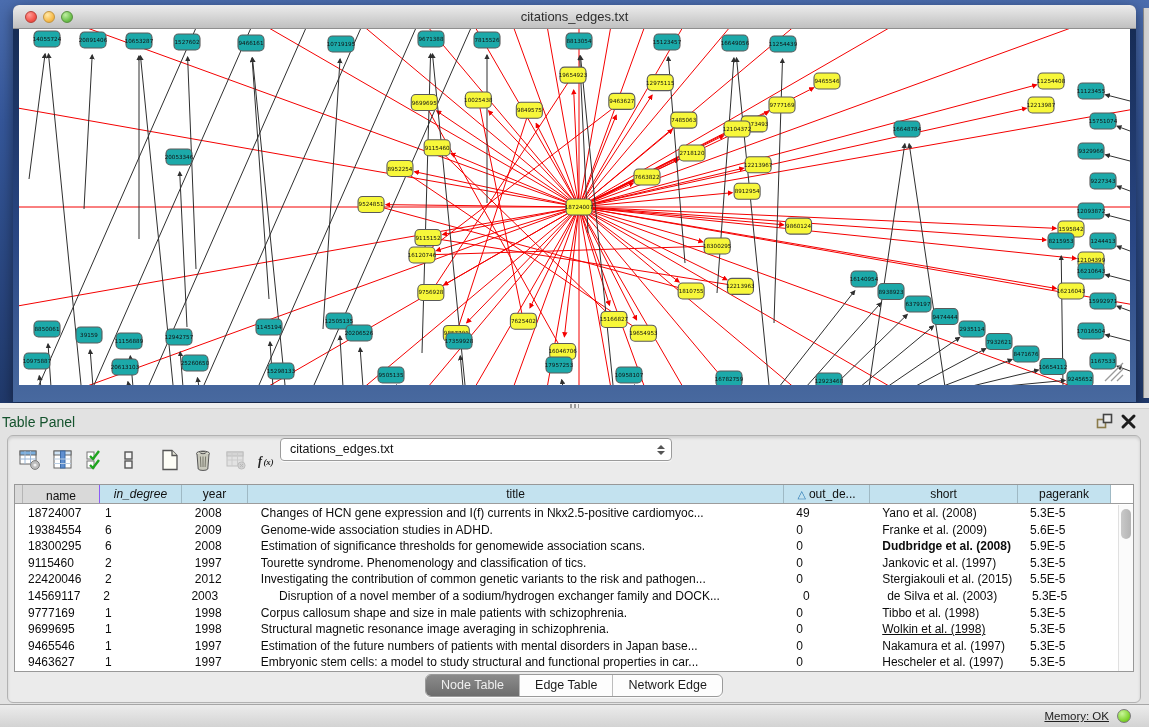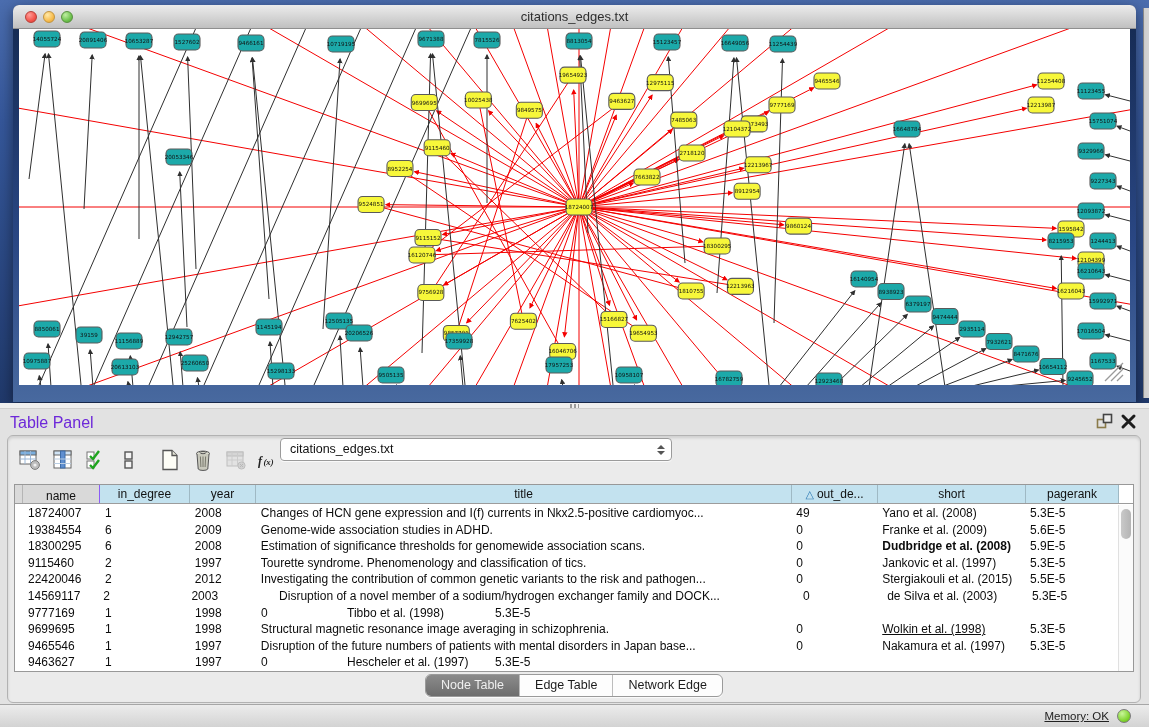--- a/index.html
+++ b/index.html
@@ -31,21 +31,21 @@
 
   
   .splitter { position:absolute; top:403px; left:0; width:1149px; height:6px;
     background:#efefef; border-bottom:1px solid #cfcfcf; }
   .splitter-handle { position:absolute; left:570px; top:1px; width:9px; height:4px;
     background:repeating-linear-gradient(90deg,#9a9a9a 0 2px,transparent 2px 4px); }
 
   
   .table-panel { position:absolute; top:409px; left:0; width:1149px; height:318px; background:#e2e2e2; }
   .panel-header { position:relative; height:25px; }
-  .panel-title { position:absolute; left:10px; top:5px; font-size:16px; color:#6d28d9; }
+  .panel-title { position:absolute; left:2px; top:5px; font-size:14px; color:#14532d; }
   .panel-btn { position:absolute; top:4px; width:17px; height:17px; cursor:default; }
   .btn-float { right:36px; } .btn-close { right:12px; }
 
   .panel-body { position:absolute; top:26px; left:7px; width:1134px; height:268px;
     background:#ebebeb; border:1px solid #b2b2b2; border-radius:6px;
     box-shadow:inset 0 2px 3px rgba(0,0,0,.12); }
 
   
   .toolbar { position:absolute; top:9px; left:10px; height:30px; display:flex; align-items:center; gap:9px; }
   .tool-btn { width:24px; height:24px; display:flex; align-items:center; justify-content:center; }
@@ -708,21 +708,21 @@
             <i class="dn"></i>
           </span>
       </div>
 
       <div class="table-wrap">
         <div class="thead">
             <div class="th gutter" style="width: 8px;"></div>
             <div class="th gray" style="width: 77px;">
               <span>name</span>
             </div>
-            <div class="th" style="width: 90px;">
+            <div class="th" style="width: 82px; font-style: italic;">
               <span>in_degree</span>
             </div>
             <div class="th" style="width: 66px;">
               <span>year</span>
             </div>
             <div class="th" style="width: 536px;">
               <span>title</span>
             </div>
             <div class="th" style="width: 86px;">
               <span class="sort">△</span>
@@ -794,49 +794,51 @@
               <div class="td" style="width: 536px; margin-left: 23px;">Disruption of a novel member of a sodium/hydrogen exchanger family and DOCK...</div>
               <div class="td" style="width: 86px;">0</div>
               <div class="td" style="width: 148px;">de Silva et al. (2003)</div>
               <div class="td" style="width: 93px;">5.3E-5</div>
             </div>
             <div class="tr">
               <div class="td" style="width: 8px; padding: 0px;"></div>
               <div class="td" style="width: 77px;">9777169</div>
               <div class="td" style="width: 90px;">1</div>
               <div class="td" style="width: 66px;">1998</div>
+              <div class="td" style="width: 536px;">Corpus callosum shape and size in male patients with schizophrenia.</div>
               <div class="td" style="width: 86px;">0</div>
               <div class="td" style="width: 148px;">Tibbo et al. (1998)</div>
               <div class="td" style="width: 93px;">5.3E-5</div>
             </div>
             <div class="tr">
               <div class="td" style="width: 8px; padding: 0px;"></div>
               <div class="td" style="width: 77px;">9699695</div>
               <div class="td" style="width: 90px;">1</div>
               <div class="td" style="width: 66px;">1998</div>
               <div class="td" style="width: 536px;">Structural magnetic resonance image averaging in schizophrenia.</div>
               <div class="td" style="width: 86px;">0</div>
               <div class="td" style="width: 148px; text-decoration: underline;">Wolkin et al. (1998)</div>
               <div class="td" style="width: 93px;">5.3E-5</div>
             </div>
             <div class="tr">
               <div class="td" style="width: 8px; padding: 0px;"></div>
               <div class="td" style="width: 77px;">9465546</div>
               <div class="td" style="width: 90px;">1</div>
               <div class="td" style="width: 66px;">1997</div>
-              <div class="td" style="width: 536px;">Disruption of the future numbers of patients with mental disorders in Japan base...</div>
+              <div class="td" style="width: 536px;">Estimation of the future numbers of patients with mental disorders in Japan base...</div>
               <div class="td" style="width: 86px;">0</div>
               <div class="td" style="width: 148px;">Nakamura et al. (1997)</div>
               <div class="td" style="width: 93px;">5.3E-5</div>
             </div>
             <div class="tr">
               <div class="td" style="width: 8px; padding: 0px;"></div>
               <div class="td" style="width: 77px;">9463627</div>
               <div class="td" style="width: 90px;">1</div>
               <div class="td" style="width: 66px;">1997</div>
+              <div class="td" style="width: 536px;">Embryonic stem cells: a model to study structural and functional properties in car...</div>
               <div class="td" style="width: 86px;">0</div>
               <div class="td" style="width: 148px;">Hescheler et al. (1997)</div>
               <div class="td" style="width: 93px;">5.3E-5</div>
             </div>
           </div>
         <div class="vscroll">
           <div class="vthumb"></div>
         </div>
       </div>
 

